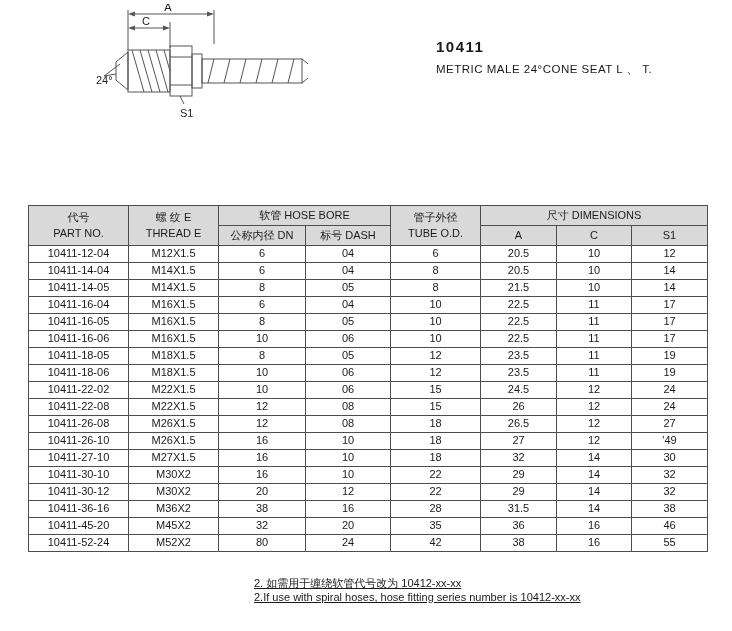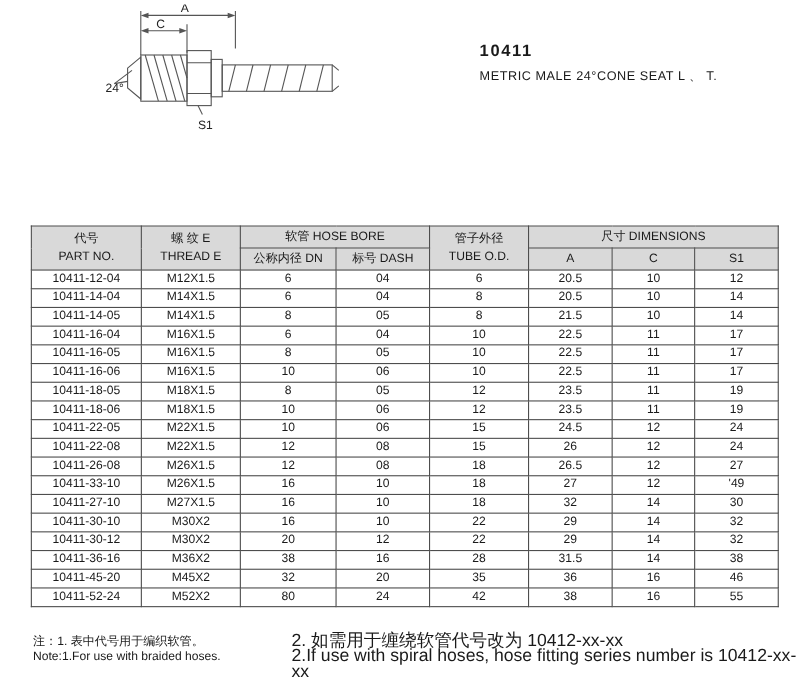--- a/index.html
+++ b/index.html
@@ -31,21 +31,21 @@
     font-size:11px; font-weight:normal;
     text-align:center; vertical-align:middle;
     padding:0 2px; height:17px; line-height:1.25;
     white-space:nowrap; overflow:hidden;
   }
   .spec-table thead th { background:#d9d9d9; height:20px; }
   .spec-table thead .two-line div { line-height:1.45; }
 
   
   .notes-left  { position:absolute; left:30px;  top:576px; font-size:11px; line-height:14px; }
-  .notes-right { position:absolute; left:265px; top:576px; font-size:16px; line-height:14px; }
+  .notes-right { position:absolute; left:254px; top:576px; font-size:11px; line-height:14px;text-decoration:underline; }
 
   svg text { font-family:"Liberation Sans", sans-serif; font-size:11px; fill:#222; }
 </style>
 </head>
 <body>
 
 <div class="page">
 
   <div class="drawing">
     <svg width="232" height="120" viewBox="0 0 232 120">
@@ -217,21 +217,21 @@
           <td>10411-18-06</td>
           <td>M18X1.5</td>
           <td>10</td>
           <td>06</td>
           <td>12</td>
           <td>23.5</td>
           <td>11</td>
           <td>19</td>
         </tr>
         <tr>
-          <td>10411-22-05</td>
+          <td>10411-22-02</td>
           <td>M22X1.5</td>
           <td>10</td>
           <td>06</td>
           <td>15</td>
           <td>24.5</td>
           <td>12</td>
           <td>24</td>
         </tr>
         <tr>
           <td>10411-22-08</td>
@@ -247,21 +247,21 @@
           <td>10411-26-08</td>
           <td>M26X1.5</td>
           <td>12</td>
           <td>08</td>
           <td>18</td>
           <td>26.5</td>
           <td>12</td>
           <td>27</td>
         </tr>
         <tr>
-          <td>10411-33-10</td>
+          <td>10411-26-10</td>
           <td>M26X1.5</td>
           <td>16</td>
           <td>10</td>
           <td>18</td>
           <td>27</td>
           <td>12</td>
           <td>'49</td>
         </tr>
         <tr>
           <td>10411-27-10</td>
@@ -319,22 +319,18 @@
           <td>80</td>
           <td>24</td>
           <td>42</td>
           <td>38</td>
           <td>16</td>
           <td>55</td>
         </tr>
       </tbody>
   </table>
 
-  <div class="notes-left">
-    <div>注：1. 表中代号用于编织软管。</div>
-    <div>Note:1.For use with braided hoses.</div>
-  </div>
   <div class="notes-right">
     <div>2. 如需用于缠绕软管代号改为 10412-xx-xx</div>
     <div>2.If use with spiral hoses, hose fitting series number is 10412-xx-xx</div>
   </div>
 
 </div>
 
 </body></html>

